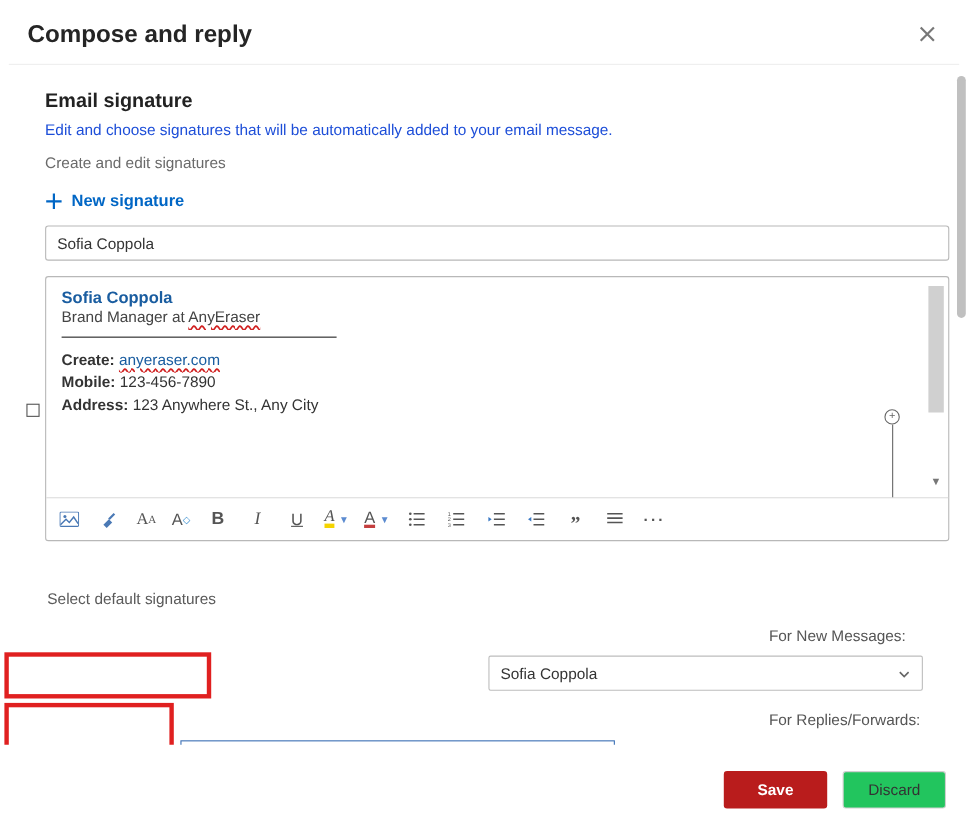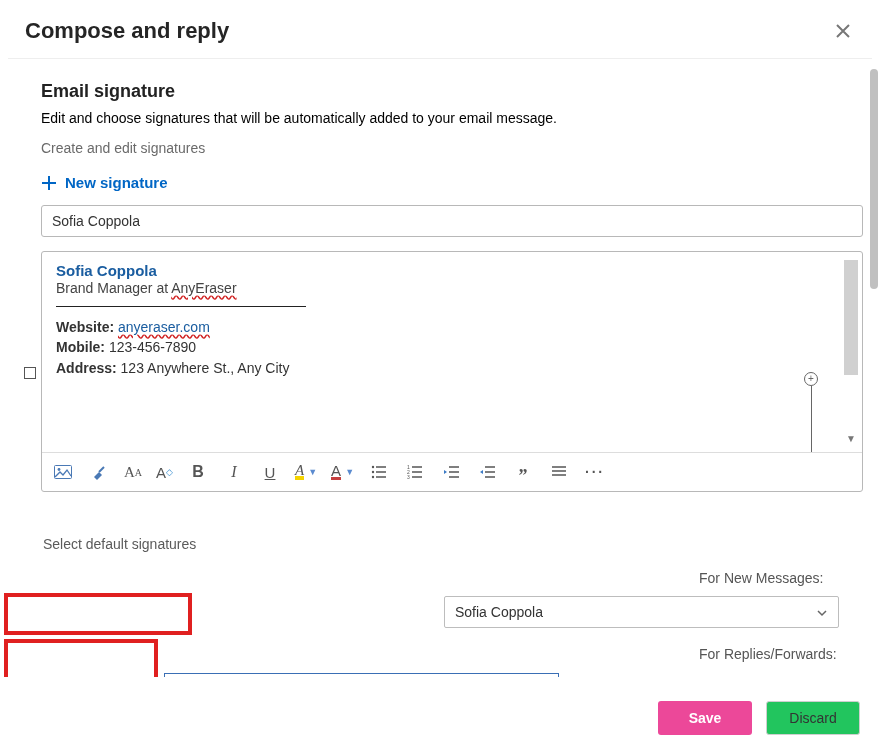--- a/index.html
+++ b/index.html
@@ -53,21 +53,21 @@
     border-radius: 4px;
   }
   h2.section {
     font-size: 18px;
     font-weight: 600;
     color: #222;
     margin: 22px 0 8px 0;
   }
   .subtext {
     font-size: 14px;
-    color: #000000;
+    color: #1d4ed8;
     margin: 0 0 14px 0;
   }
   .label-sm {
     font-size: 14px;
     color: #6a6a6a;
     margin: 8px 0;
   }
   .new-sig {
     display: inline-flex;
     align-items: center;
@@ -244,21 +244,21 @@
     padding: 0 20px;
   }
   .btn {
     min-width:94px; height:34px;
     border-radius:3px;
     font-size:14px;
     display:flex; align-items:center; justify-content:center;
     cursor:pointer;
   }
   .btn-primary{
-    background:#ec4899; color:#fff; border:none; font-weight:600;
+    background:#b91c1c; color:#fff; border:none; font-weight:600;
   }
   .btn-secondary{
     background:#22c55e; color:#333; border:1px solid #cfcfcf;
   }
 </style>
 </head>
 <body>
 
 <div class="header">
   <h1>Compose and reply</h1>
@@ -287,21 +287,21 @@
 
   <div class="editor-box" style="position:relative;">
     <div class="tiny-checkbox"></div>
     <div class="editor-content">
       <div class="sig-name-line">Sofia Coppola</div>
       <div class="sig-title-line">
         <span>Brand Manager at </span><span class="squiggle">AnyEraser</span>
       </div>
       <hr class="sig-hr">
       <div class="sig-field">
-        <span class="k">Website:</span>
+        <span class="k">Create:</span>
         <span> </span>
         <span class="link">anyeraser.com</span>
       </div>
       <div class="sig-field">
         <span class="k">Mobile:</span>
         <span> </span>
         <span>123-456-7890</span>
       </div>
       <div class="sig-field">
         <span class="k">Address:</span>

